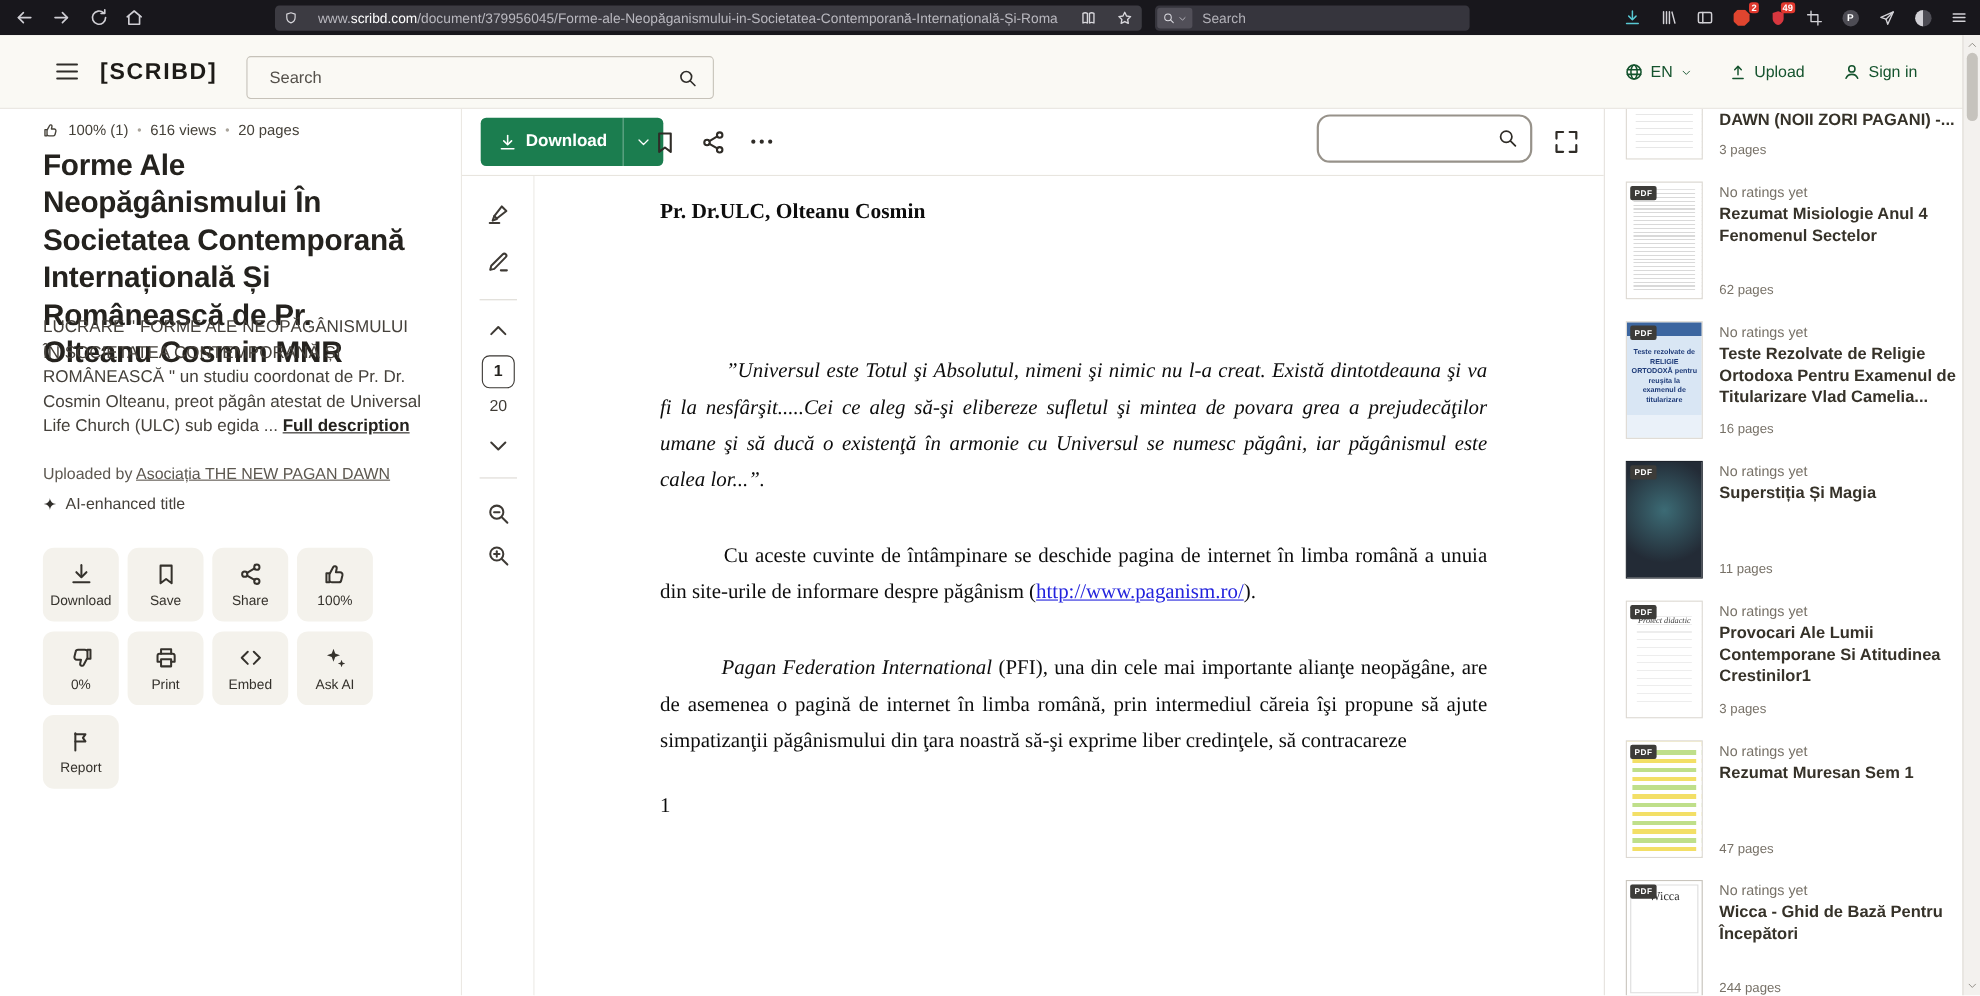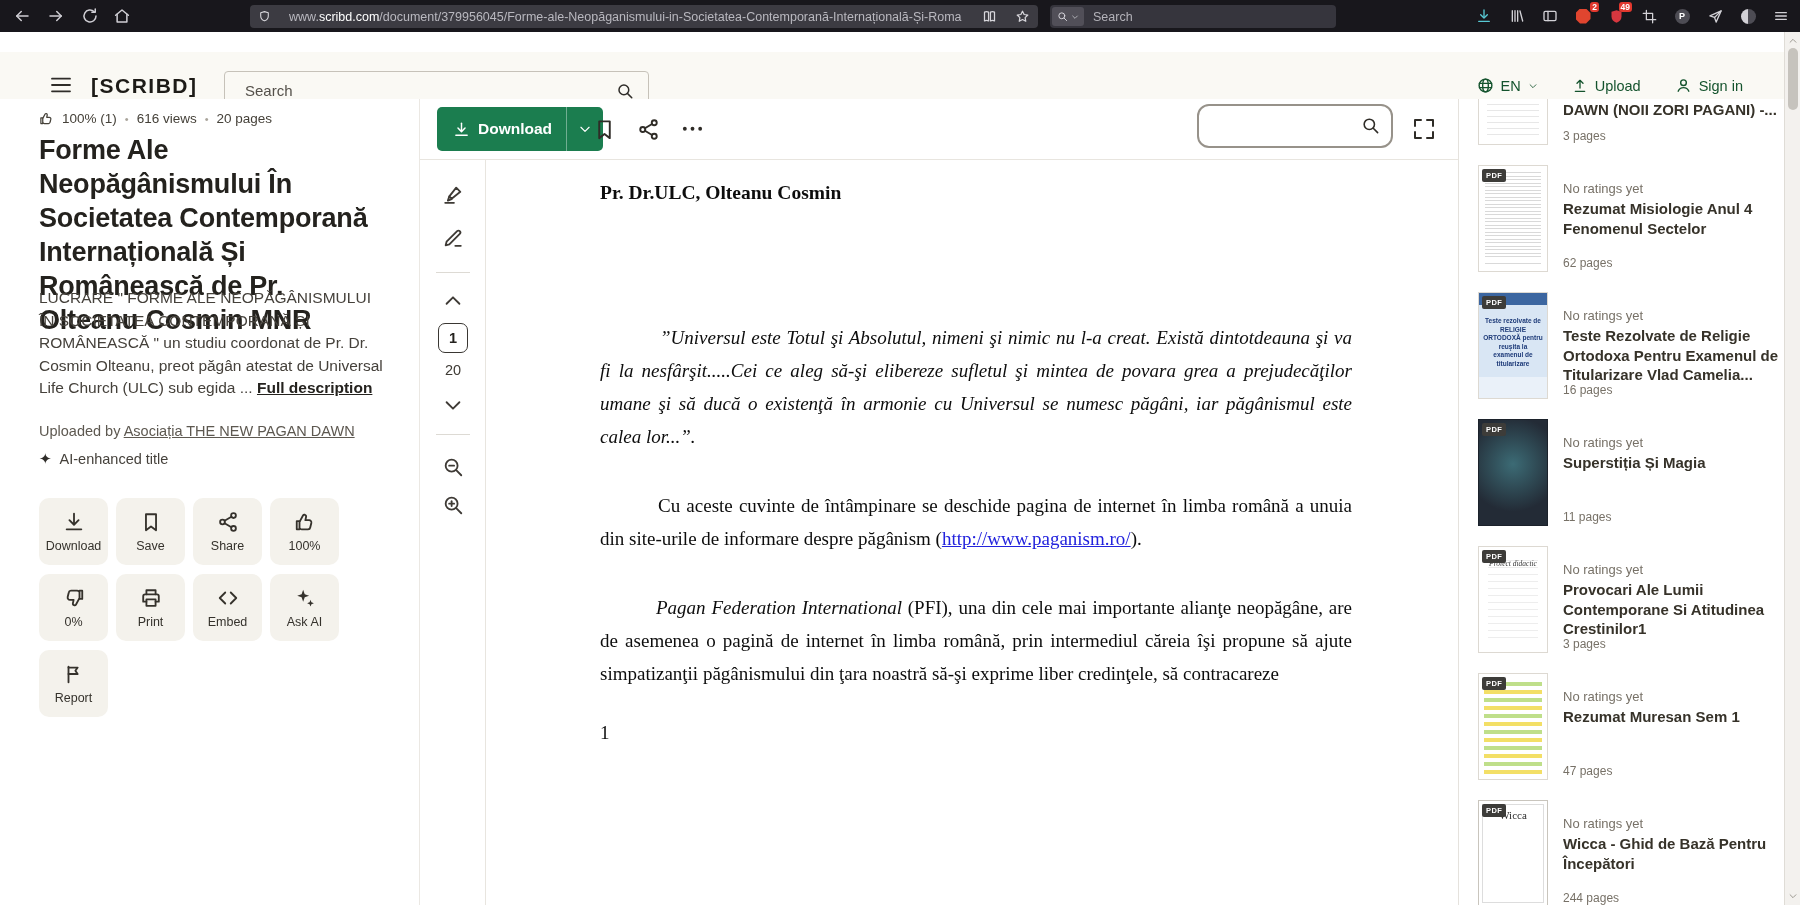--- a/index.html
+++ b/index.html
@@ -23,21 +23,21 @@
   .search-chip{height:19px;background:#514f58;border-radius:3px;display:flex;align-items:center;padding:0 5px;gap:3px;color:#dddce2;}
   .chrome-search .ph{font-size:12.5px;color:#b3b2b9;margin-left:9px;}
   .chrome-icons{position:absolute;right:2px;top:0;height:32px;display:flex;align-items:center;gap:15px;padding-right:8px;}
   .cicon{position:relative;width:18px;height:18px;color:#d2d1d6;display:flex;align-items:center;justify-content:center;}
   .cicon .nbadge{position:absolute;top:-5px;right:-7px;background:var(--badge-red);color:#fff;font-size:8.5px;font-weight:bold;border-radius:3px;padding:0 2px;line-height:10px;}
   .abp-shape{width:15px;height:15px;background:#e0452f;clip-path:polygon(30% 0,70% 0,100% 30%,100% 70%,70% 100%,30% 100%,0 70%,0 30%);}
   .pocket{width:15px;height:15px;border-radius:50%;background:#4d4c54;color:#fff;font-size:9px;font-weight:bold;display:flex;align-items:center;justify-content:center;}
   .halfcirc{width:15px;height:15px;border-radius:50%;background:linear-gradient(90deg,#d2d1d6 0 50%,#4d4c54 50% 100%);}
 
   
-  .sheader{position:absolute;left:0;top:32px;width:1800px;height:67px;background:var(--hdr-bg);border-bottom:1px solid #e7e4de;margin-top:20px;}
+  .sheader{position:absolute;left:0;top:32px;width:1800px;height:67px;background:var(--hdr-bg);border-bottom:1px solid #e7e4de;}
   .burger{position:absolute;left:50px;top:24px;width:22px;height:16px;color:#2f2d29;}
   .logo{position:absolute;left:91px;top:22px;font-size:21px;font-weight:bold;letter-spacing:1.5px;color:#1d1b17;}
   .hsearch{position:absolute;left:224px;top:19px;width:425px;height:39px;border:1px solid #c6c2b9;border-radius:4px;background:transparent;}
   .hsearch input{position:absolute;inset:0;border:0;background:transparent;outline:none;padding:0 46px 0 20px;font-size:15px;font-family:"Liberation Sans",sans-serif;color:#35322c;}
   .hsearch input::placeholder{color:#54504a;opacity:1;}
   .hsearch .mag{position:absolute;right:14px;top:10px;color:#2f2d29;}
   .hright{position:absolute;right:57px;top:0;height:67px;display:flex;align-items:center;gap:34px;}
   .hitem{display:flex;align-items:center;gap:7px;font-size:14.5px;color:#14532d;cursor:pointer;}
   .cta{width:209px;height:39px;background:var(--green);border:0;border-radius:4px;color:#fff;font-size:15px;font-weight:bold;font-family:"Liberation Sans",sans-serif;cursor:pointer;}
 
@@ -87,21 +87,21 @@
   .pagenum{margin-top:26px;text-align:right;padding-right:86px;font-size:19px;}
 
   
   .rsidebar{position:absolute;left:1458px;top:99px;width:326px;height:806px;border-left:1px solid #e5e2dd;background:#fff;overflow:hidden;padding-left:19px;}
   .rel-card{display:flex;gap:15px;height:107px;margin-bottom:20px;position:relative;}
   .rel-card:first-child{margin-top:-61px;}
   .rel-card:first-child .rel-title{margin-top:62px;}
   .rel-thumb{position:relative;width:70px;height:107px;flex:0 0 70px;border:1px solid #ddd9d2;background:#fff;overflow:hidden;}
   .pdf-badge{position:absolute;top:3px;left:3px;background:#3d3c39;color:#fff;font-size:7.5px;font-weight:bold;letter-spacing:.4px;padding:2px 4px;border-radius:2px;z-index:2;}
   .rel-body{flex:1;position:relative;min-width:0;}
-  .rel-rating{font-size:13px;color:#777167;margin-top:16px;}
+  .rel-rating{font-size:13px;color:#777167;margin-top:2px;}
   .rel-title{font-size:15px;line-height:19.5px;font-weight:bold;color:#363229;margin-top:3px;}
   .rel-pages{position:absolute;bottom:2px;left:0;font-size:12px;color:#777167;}
   .thumb-text{position:relative;z-index:1;}
   .thumb-doc1{background:repeating-linear-gradient(180deg,#fff 0 5px,#e7e7e7 5px 6px);border:1px solid #ddd9d2;box-shadow:inset 0 0 0 8px #fff;}
   .thumb-doc2{background:repeating-linear-gradient(180deg,#fff 0 2.5px,#d9d9d9 2.5px 3.5px);box-shadow:inset 0 0 0 6px #fff;}
   .thumb-blue{background:linear-gradient(180deg,#3c66a0 0 12px,#d9e6f4 12px 80%,#eaf1f9 80% 100%);}
   .thumb-blue .thumb-text{font-size:6.5px;line-height:8.5px;font-weight:bold;color:#1d3a78;text-align:center;padding:24px 4px 0;}
   .thumb-dark{background:radial-gradient(circle at 50% 42%,#3c6b75 0,#232b36 68%);border-color:#1c222b;}
   .thumb-doc3{background:repeating-linear-gradient(180deg,#fff 0 6px,#ededed 6px 7px);box-shadow:inset 0 0 0 9px #fff;}
   .thumb-doc3 .thumb-text{font-family:"Liberation Serif",serif;font-style:italic;font-size:7.5px;color:#3a3a3a;text-align:center;padding-top:12px;}

